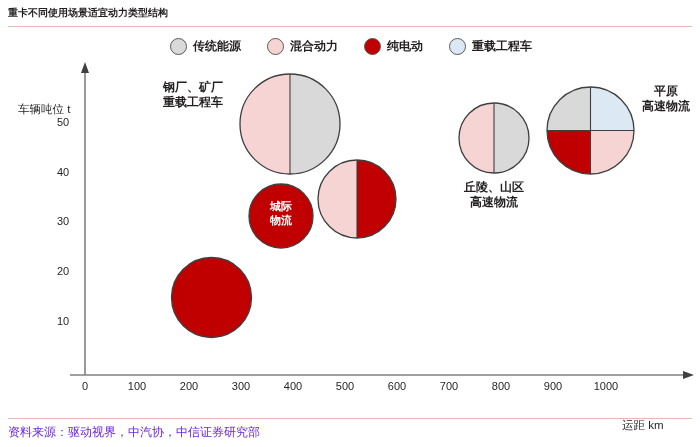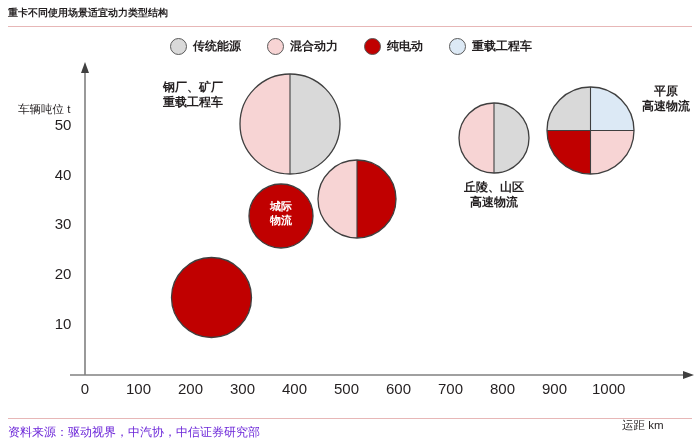--- a/index.html
+++ b/index.html
@@ -88,21 +88,21 @@
     font-weight: normal;
     color: #231f20;
     white-space: nowrap;
     margin-top: 20px;
   }
   #y-axis-title { left: 18px; top: 82px; }
   #x-axis-title { left: 622px; top: 398px; }
 
   .tick-label {
     position: absolute;
-    font-size: 15px;
+    font-size: 11px;
     color: #231f20;
     white-space: nowrap;
     text-align: center;
   }
 
   
   .bubble {
     position: absolute;
   }
   .bubble svg { display: block; }

